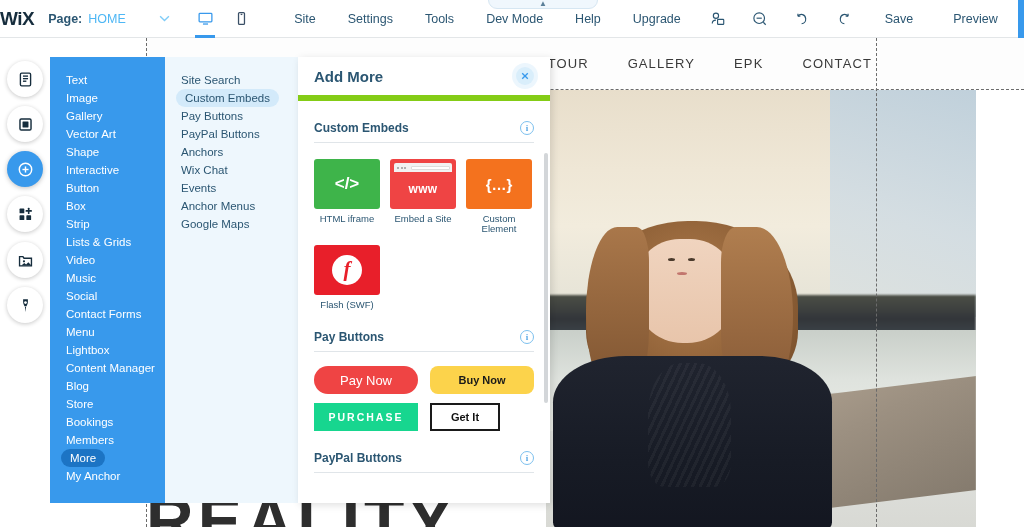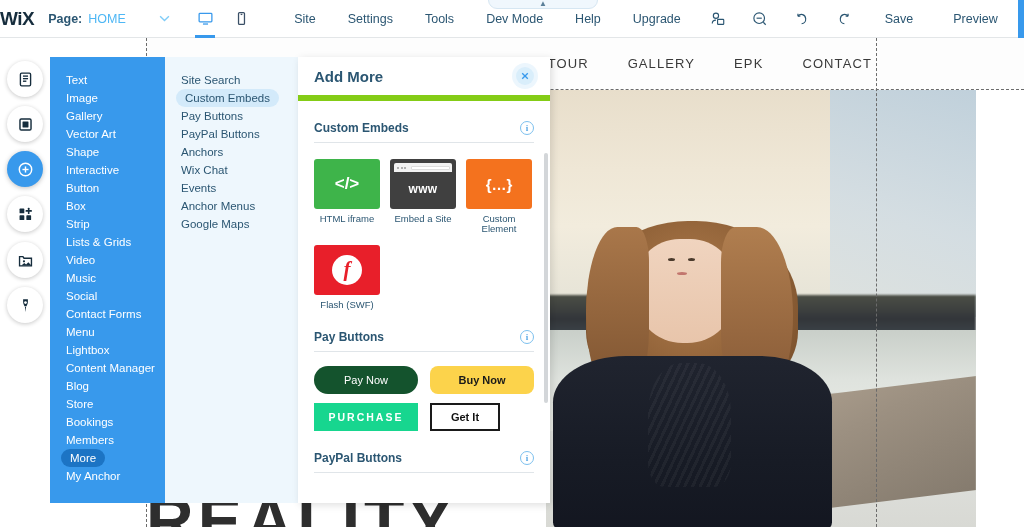--- a/index.html
+++ b/index.html
@@ -262,21 +262,21 @@
     width:30px; height:30px; background:#fff; border-radius:50%;
     display:flex; align-items:center; justify-content:center;
   }
   .flash-f { color:#e81f2a; font-size:21px; font-weight:700; font-family:"Liberation Serif", serif; font-style:italic; }
 
   .pay-grid { display:flex; flex-wrap:wrap; gap:9px 12px; padding-top:14px; }
   .pay-btn {
     width:104px; height:28px; display:flex; align-items:center; justify-content:center;
     font-size:11px; font-weight:700;
   }
-  .pb-paynow { background:#14532d; color:#fff; border-radius:14px; font-weight:400; font-size:11px; }
+  .pb-paynow { background:#ef4444; color:#fff; border-radius:14px; font-weight:400; font-size:13px; }
   .pb-buynow { background:#fcd34b; color:#1a1a1a; border-radius:8px; }
   .pb-purchase { background:#17d68f; color:#fff; letter-spacing:2px; font-size:10.5px; }
   .pb-getit { background:#fff; color:#111; border:2px solid #1a1a1a; width:70px; }
 
   .scrollbar {
     position:absolute; right:2px; top:52px; width:4px; height:250px;
     background:#d3d6d9; border-radius:2px;
   }
 </style>
 </head>
@@ -494,21 +494,21 @@
 
       <div class="tile-grid">
         <div class="tile">
           <div class="tile-box" style="background:#3eb44a">
             <span class="glyph-code">&lt;/&gt;</span>
           </div>
           <div class="tile-lbl">HTML iframe</div>
         </div>
 
         <div class="tile">
-          <div class="tile-box" style="background:#404040">
+          <div class="tile-box" style="background:#ef4444">
             <div class="browser-bar">
               <span class="d"></span>
                 <span class="d"></span>
                 <span class="d"></span>
               <span class="addr"></span>
             </div>
             <span class="www-txt">www</span>
           </div>
           <div class="tile-lbl">Embed a Site</div>
         </div>

